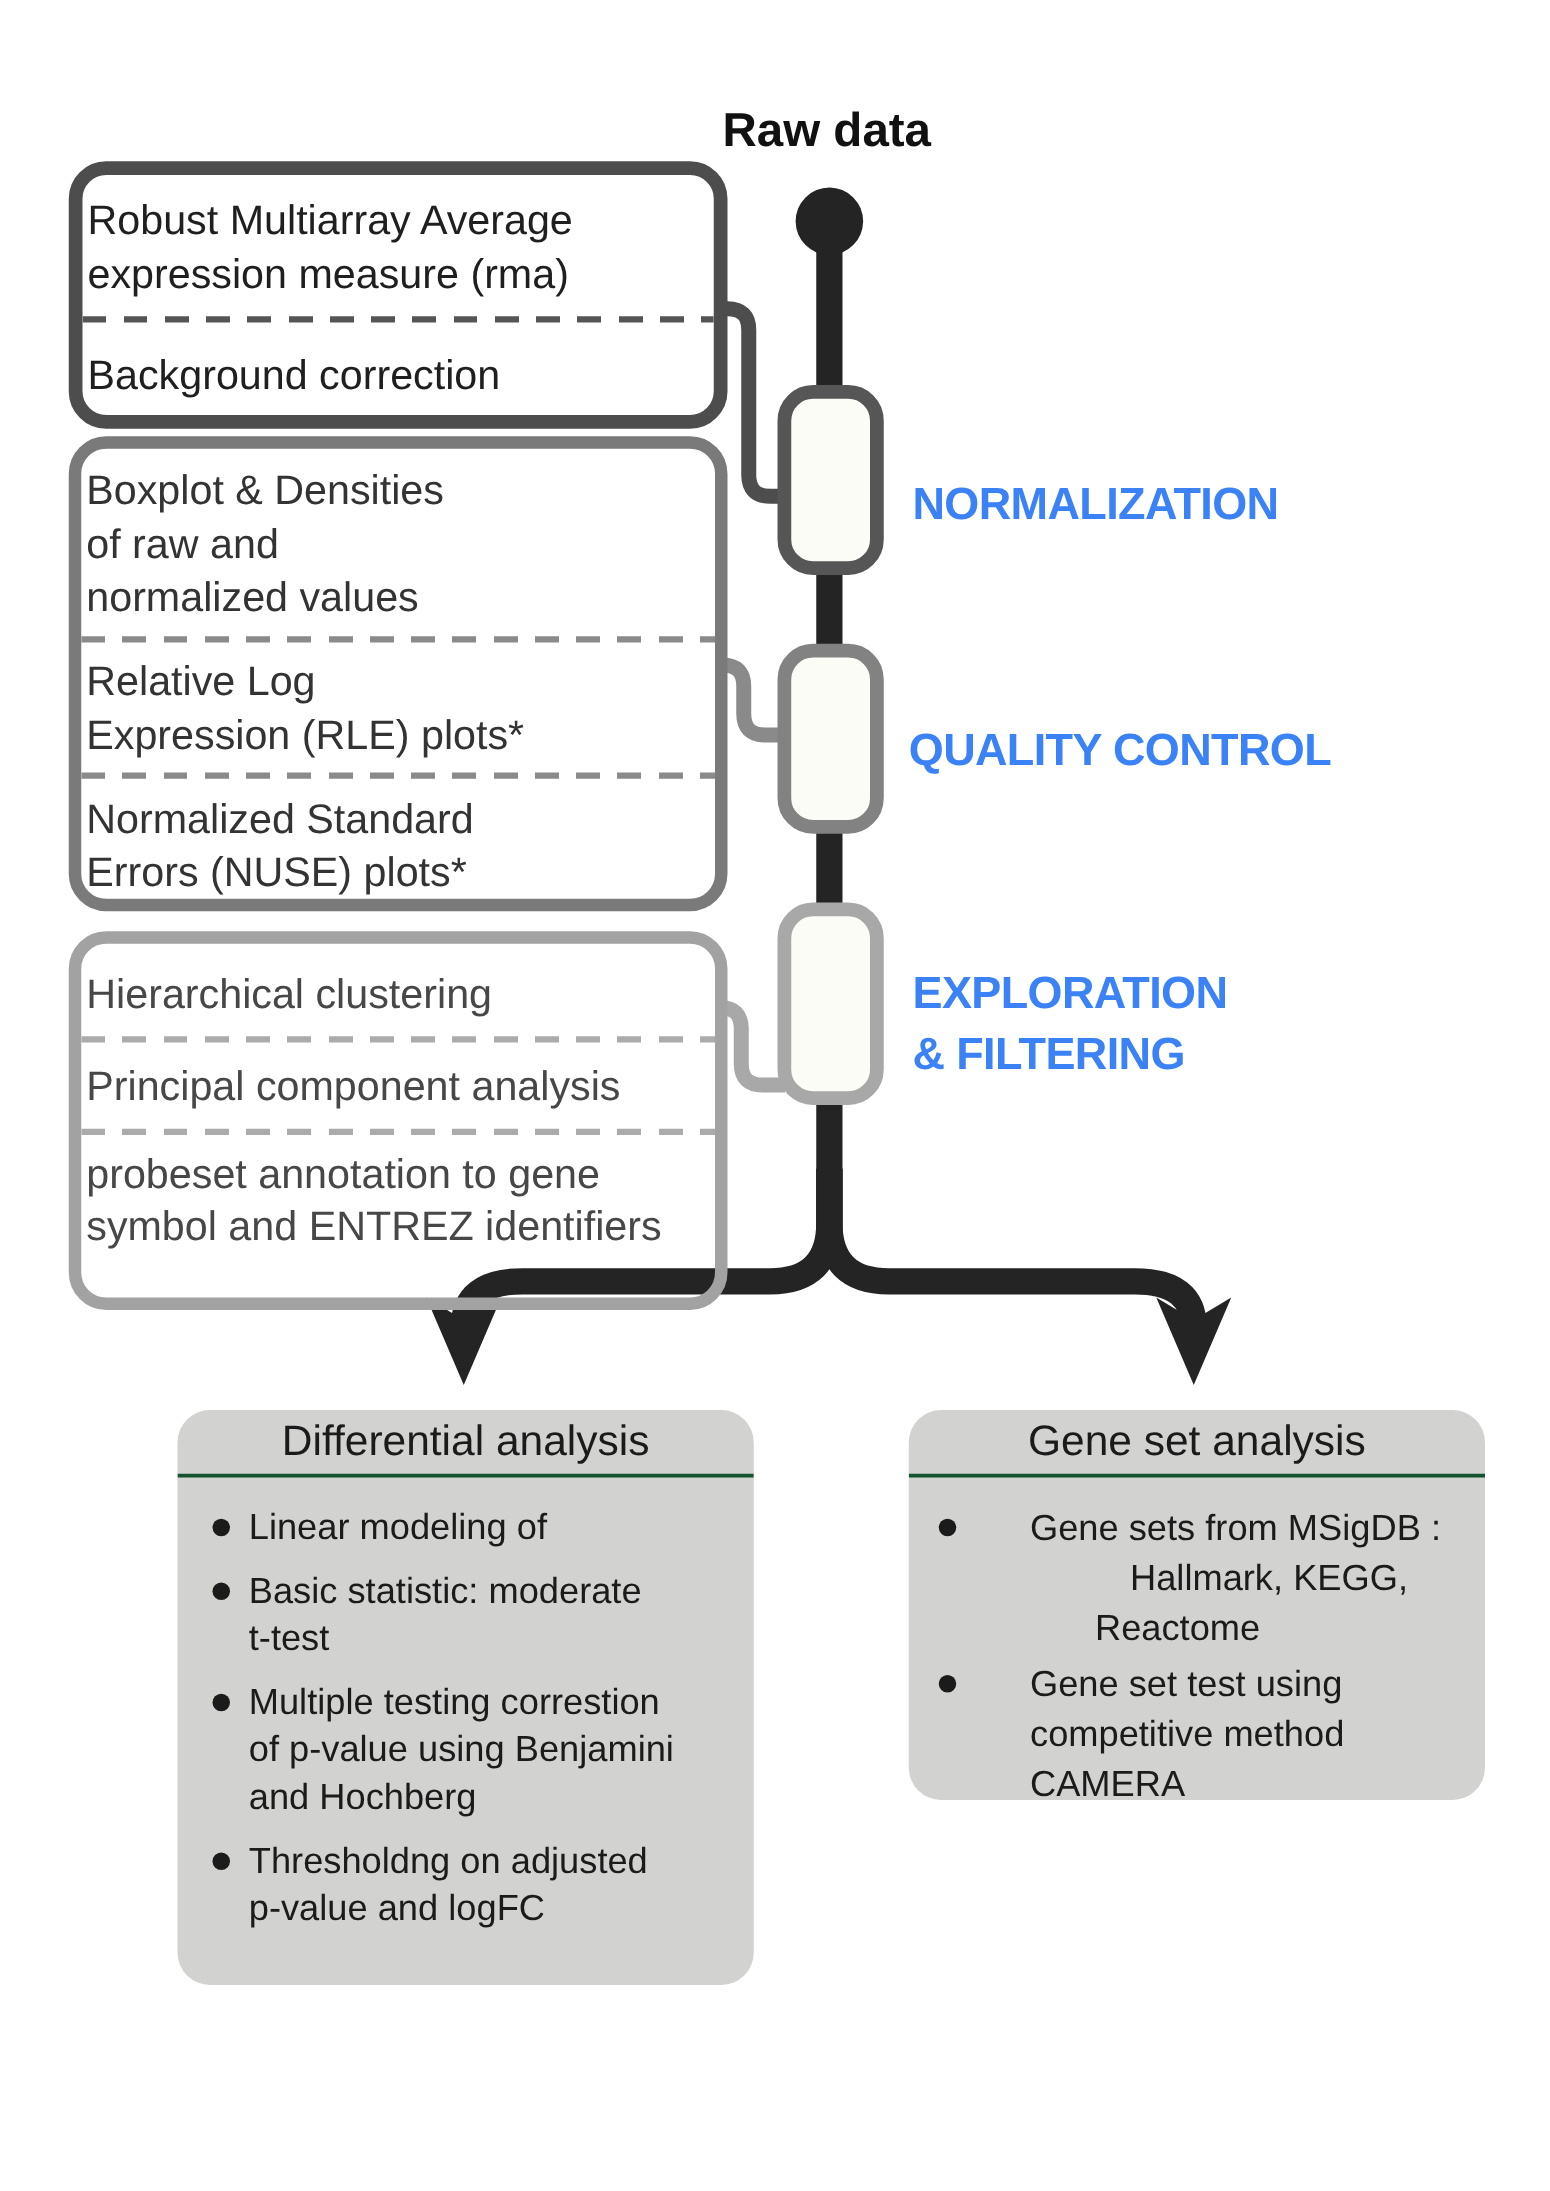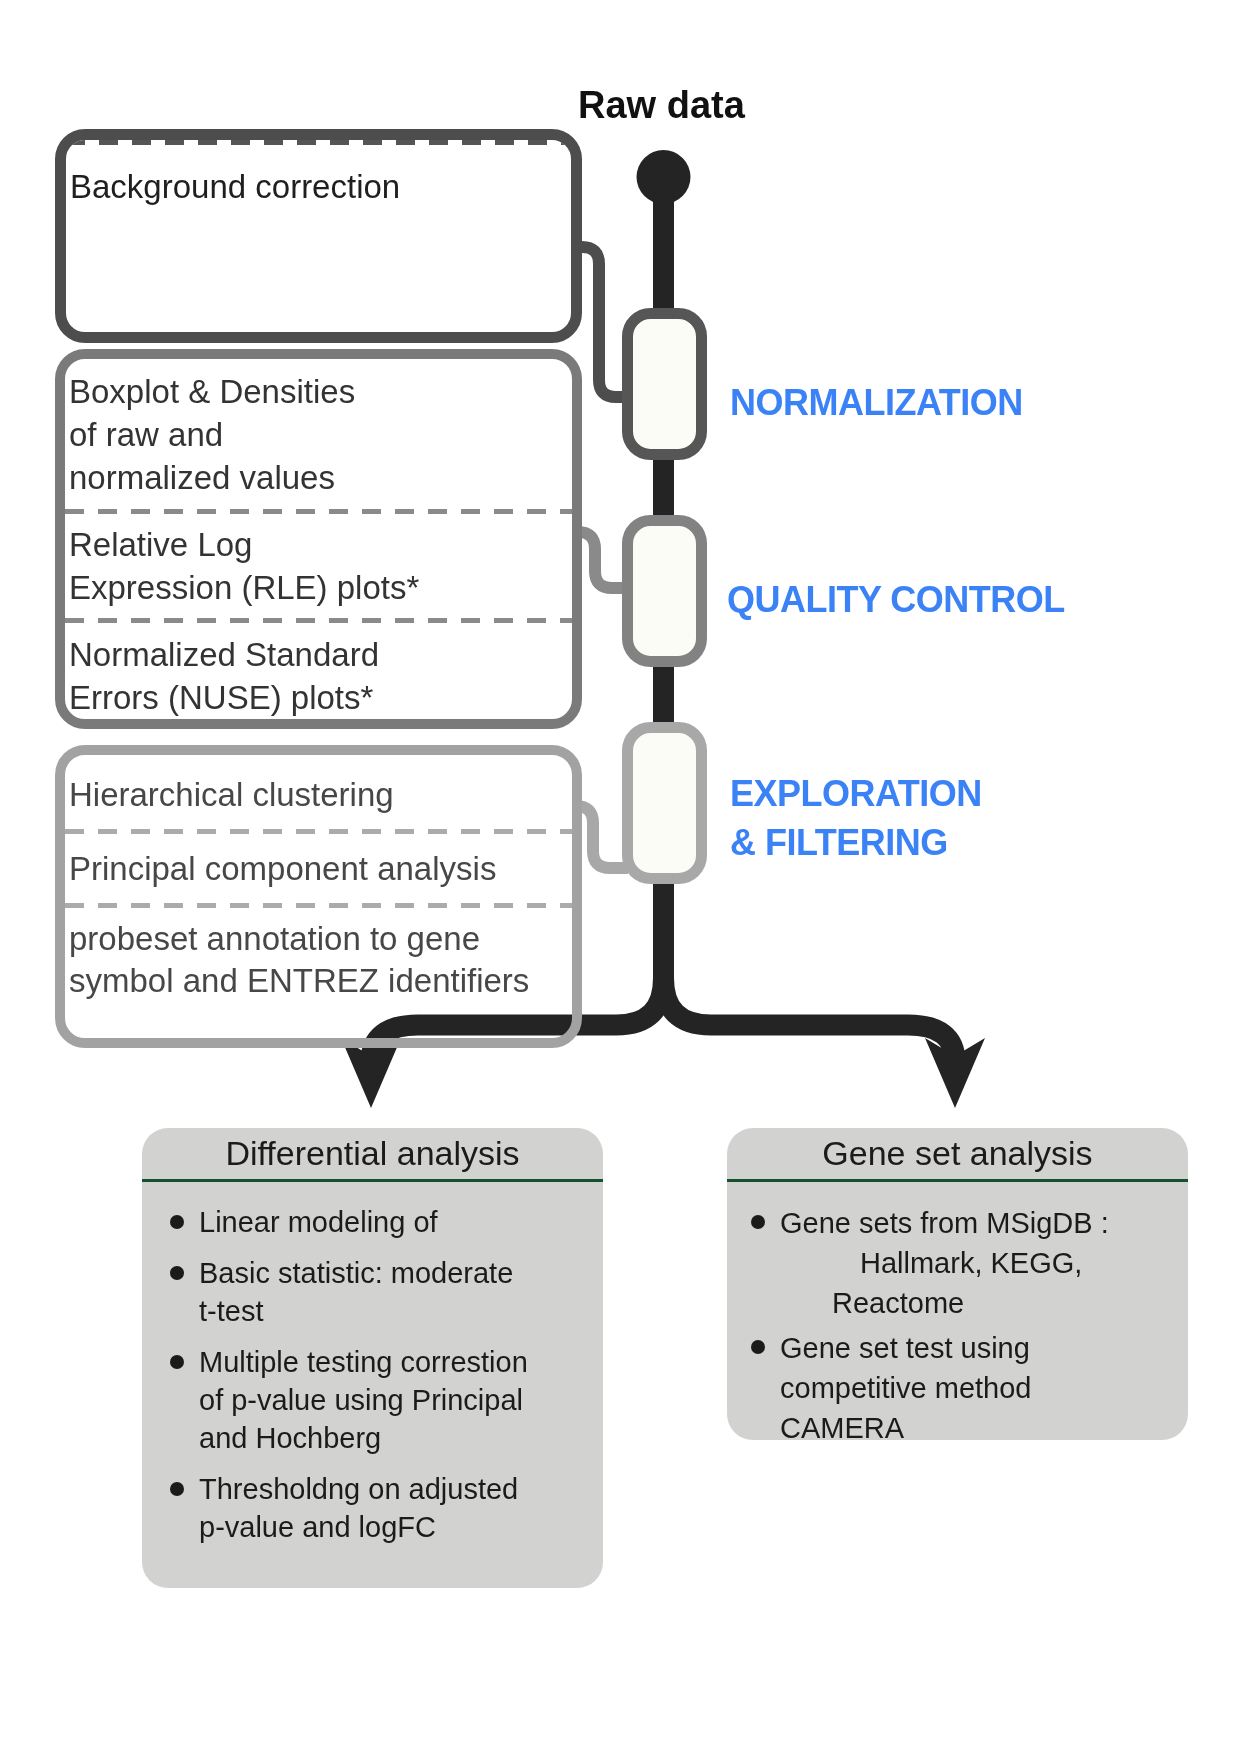--- a/index.html
+++ b/index.html
@@ -42,21 +42,21 @@
 
   
   .abox{position:absolute;background:#d2d2d0;border-radius:26px;box-sizing:border-box;overflow:hidden;}
   .abox-left{left:142px;top:1128px;width:461px;height:460px;}
   .abox-right{left:727px;top:1128px;width:461px;height:312px;}
   .abox-header{height:51px;border-bottom:3px solid #14532d;display:flex;align-items:center;
                justify-content:center;font-size:34px;color:#1b1b1b;}
   .abox-body{padding:21px 10px 0 28px;}
   .abox-right .abox-body{padding-left:24px;}
   .bullet{display:flex;margin-bottom:13px;}
-  .abox-right .bullet{margin-bottom:5px;}
+  .abox-right .bullet{margin-bottom:5px;gap:44px;}
   .bdot{width:14px;height:14px;border-radius:50%;background:#1b1b1b;margin:12px 15px 0 0;flex:none;}
   .btext{font-size:29px;line-height:38px;color:#1b1b1b;}
   .abox-right .btext{line-height:40px;}
   .btext div{white-space:nowrap;}
   .indent-a{margin-left:80px;}
   .indent-b{margin-left:52px;}
 </style>
 </head>
 <body>
 
@@ -78,20 +78,24 @@
     <path d="M 572 806 H 576 Q 593 806 593 823 V 851 Q 593 868 610 868 H 628" fill="none" stroke="#a8a8a8" stroke-width="12"></path>
 
     <rect x="627.5" y="313.5" width="74" height="141" rx="23" fill="#fcfcf7" stroke="#565656" stroke-width="11"></rect>
     <rect x="627.5" y="520.5" width="74" height="141" rx="23" fill="#fcfcf7" stroke="#828282" stroke-width="11"></rect>
     <rect x="627.5" y="727.5" width="74" height="151" rx="23" fill="#fcfcf7" stroke="#a8a8a8" stroke-width="11"></rect>
   </svg>
 
   <div class="rawdata">Raw data</div>
 
   <div class="pbox pbox1">
+    <div class="sec sec1">
+      <div class="pline">Robust Multiarray Average</div>
+      <div class="pline">expression measure (rma)</div>
+    </div>
     <div class="divider"></div>
     <div class="sec sec2">
       <div class="pline">Background correction</div>
     </div>
   </div>
 
   <div class="pbox pbox2">
     <div class="sec sec1">
       <div class="pline">Boxplot &amp; Densities</div>
       <div class="pline">of raw and</div>
@@ -144,21 +148,21 @@
         <span class="bdot"></span>
         <div class="btext">
           <div>Basic statistic: moderate</div>
           <div>t-test</div>
         </div>
       </div>
       <div class="bullet">
         <span class="bdot"></span>
         <div class="btext">
           <div>Multiple testing correstion</div>
-          <div>of p-value using Principal</div>
+          <div>of p-value using Benjamini</div>
           <div>and Hochberg</div>
         </div>
       </div>
       <div class="bullet">
         <span class="bdot"></span>
         <div class="btext">
           <div>Thresholdng on adjusted</div>
           <div>p-value and logFC</div>
         </div>
       </div>

